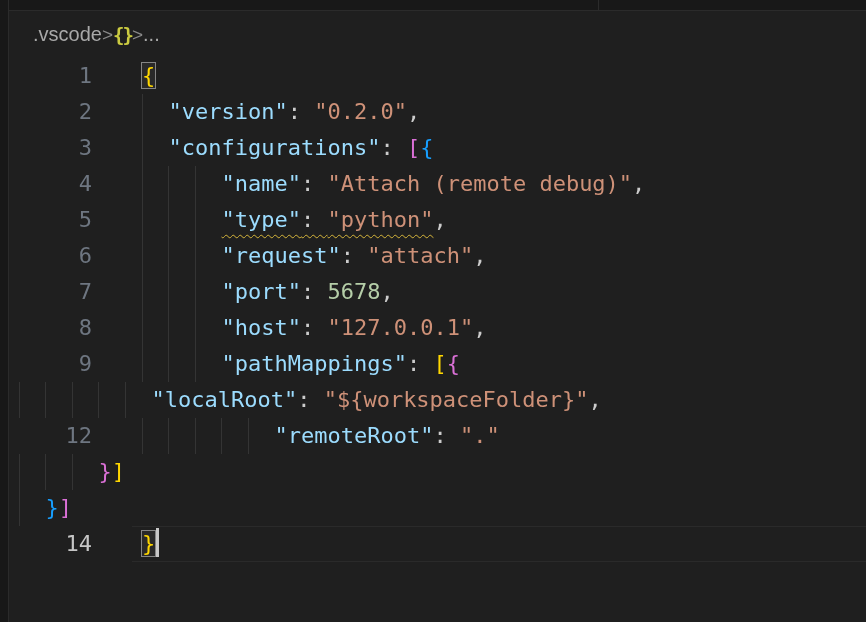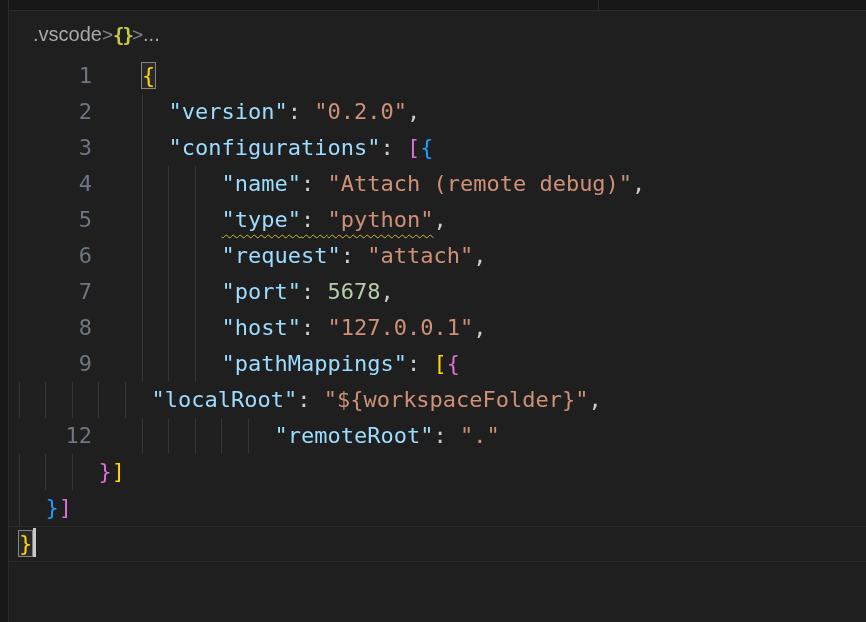--- a/index.html
+++ b/index.html
@@ -134,16 +134,17 @@
         <div class="lnum">12</div>
         <pre class="code" style="background-image: linear-gradient(var(--guide),var(--guide)),linear-gradient(var(--guide),var(--guide)),linear-gradient(var(--guide),var(--guide)),linear-gradient(var(--guide),var(--guide)),linear-gradient(var(--guide),var(--guide)); background-position: 0ch 0px, 2ch 0px, 4ch 0px, 6ch 0px, 8ch 0px; background-size: 1px 100%, 1px 100%, 1px 100%, 1px 100%, 1px 100%;"><span class="tk ws">          </span><span class="tk key">"remoteRoot"</span><span class="tk pun">: </span><span class="tk str">"."</span></pre>
       </div>
       <div class="row">
         <pre class="code" style="background-image: linear-gradient(var(--guide),var(--guide)),linear-gradient(var(--guide),var(--guide)),linear-gradient(var(--guide),var(--guide)); background-position: 0ch 0px, 2ch 0px, 4ch 0px; background-size: 1px 100%, 1px 100%, 1px 100%;"><span class="tk ws">      </span><span class="tk b2">}</span><span class="tk b1">]</span></pre>
       </div>
       <div class="row">
         <pre class="code" style="background-image: linear-gradient(var(--guide),var(--guide)); background-position: 0ch 0px; background-size: 1px 100%;"><span class="tk ws">  </span><span class="tk b3">}</span><span class="tk b2">]</span></pre>
       </div>
       <div class="row">
+        <div class="lnum active">14</div>
         <pre class="code activeline"><span class="tk b1 box">}</span><span class="cursor"></span></pre>
       </div>
     </div>
 </div>
 
 </body></html>

